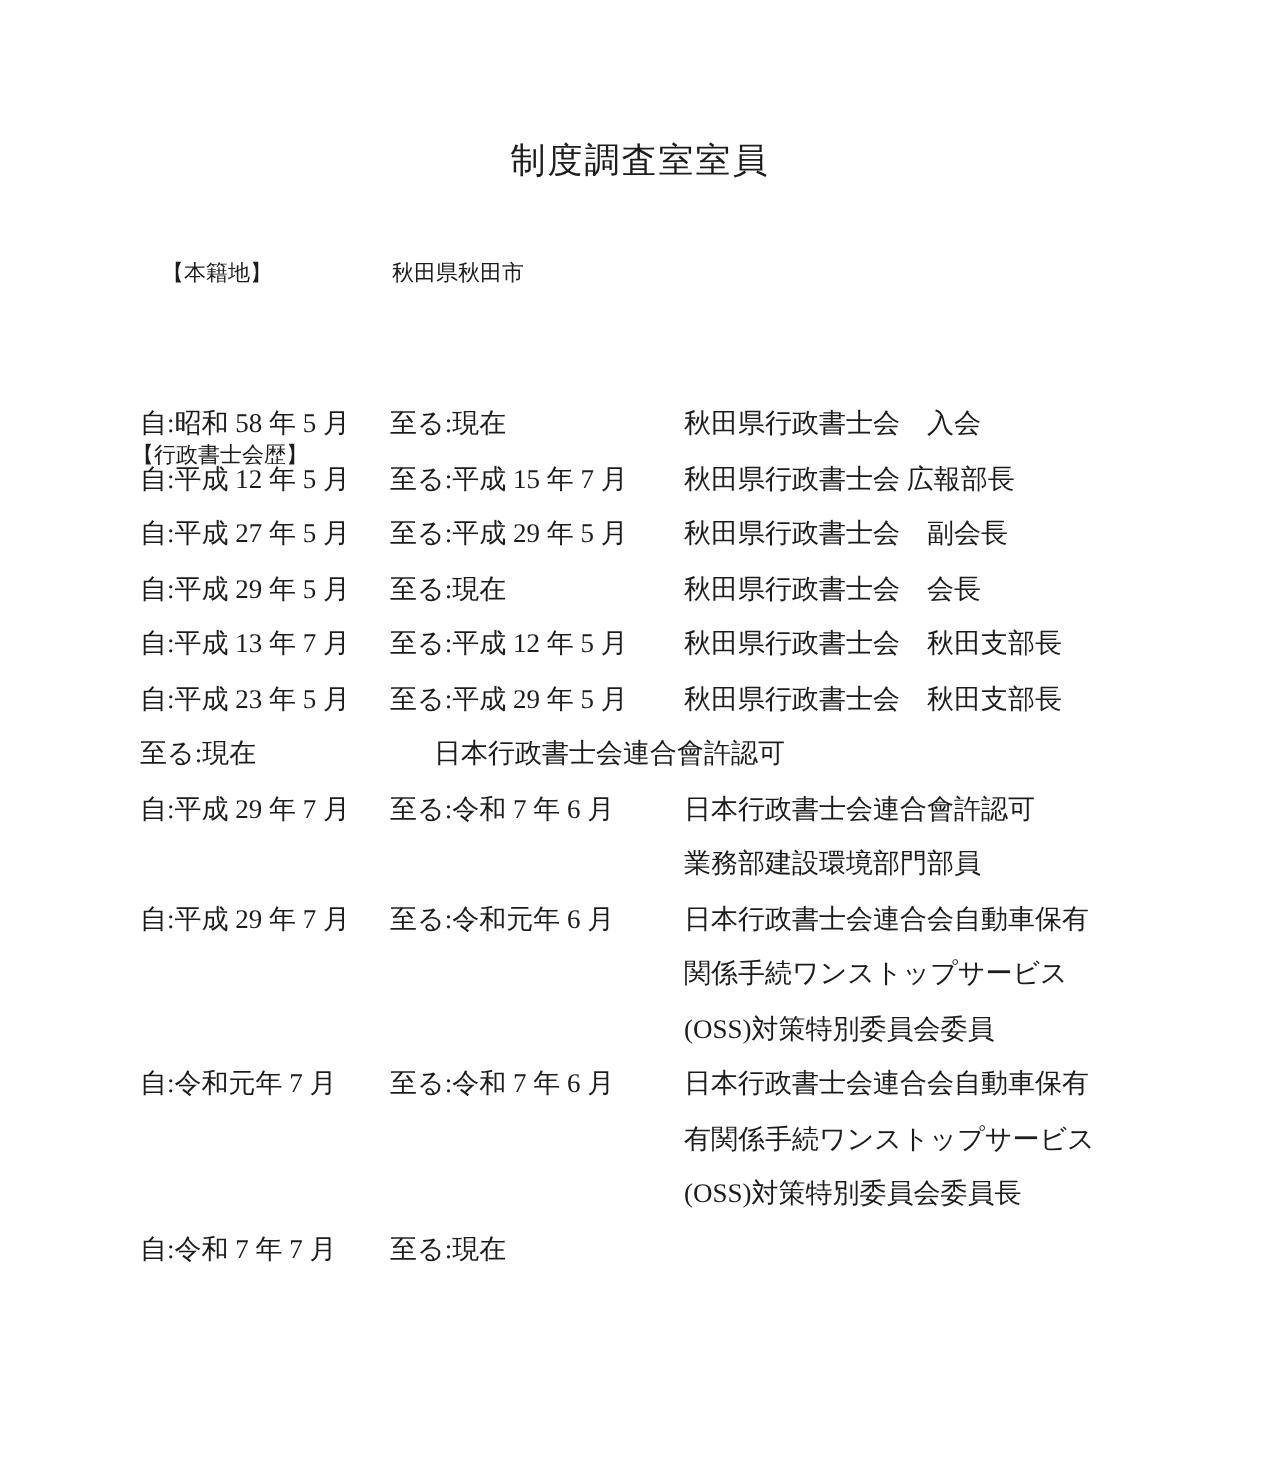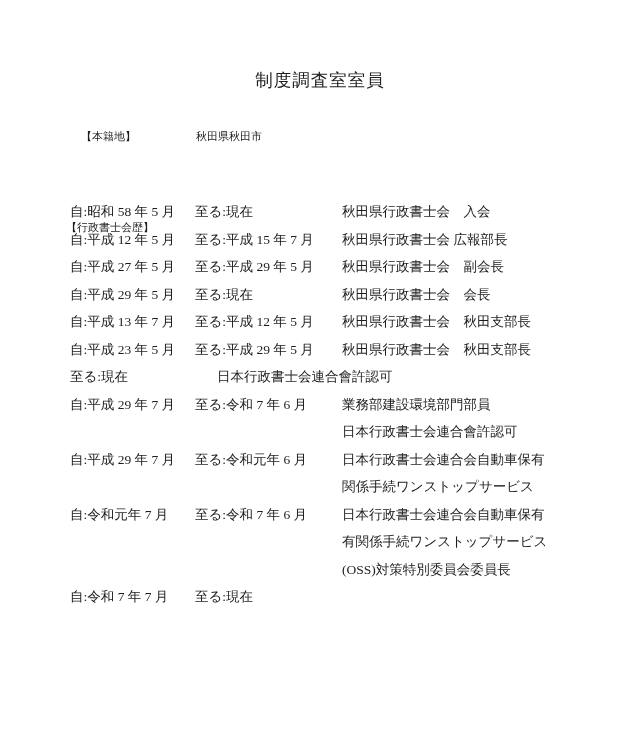--- a/index.html
+++ b/index.html
@@ -129,30 +129,31 @@
       <div class="career-row">
         <div class="col-to">至る:現在</div>
         <div class="col-desc">
           <div class="desc-line">日本行政書士会連合會許認可</div>
         </div>
       </div>
       <div class="career-row">
         <div class="col-from">自:平成 29 年 7 月</div>
         <div class="col-to">至る:令和 7 年 6 月</div>
         <div class="col-desc">
+          <div class="desc-line">日本行政書士会連合會許認可</div>
           <div class="desc-line">業務部建設環境部門部員</div>
-          <div class="desc-line">日本行政書士会連合會許認可</div>
         </div>
       </div>
       <div class="career-row">
         <div class="col-from">自:平成 29 年 7 月</div>
         <div class="col-to">至る:令和元年 6 月</div>
         <div class="col-desc">
           <div class="desc-line">日本行政書士会連合会自動車保有</div>
           <div class="desc-line">関係手続ワンストップサービス</div>
+          <div class="desc-line">(OSS)対策特別委員会委員</div>
         </div>
       </div>
       <div class="career-row">
         <div class="col-from">自:令和元年 7 月</div>
         <div class="col-to">至る:令和 7 年 6 月</div>
         <div class="col-desc">
           <div class="desc-line">日本行政書士会連合会自動車保有</div>
           <div class="desc-line">有関係手続ワンストップサービス</div>
           <div class="desc-line">(OSS)対策特別委員会委員長</div>
         </div>

